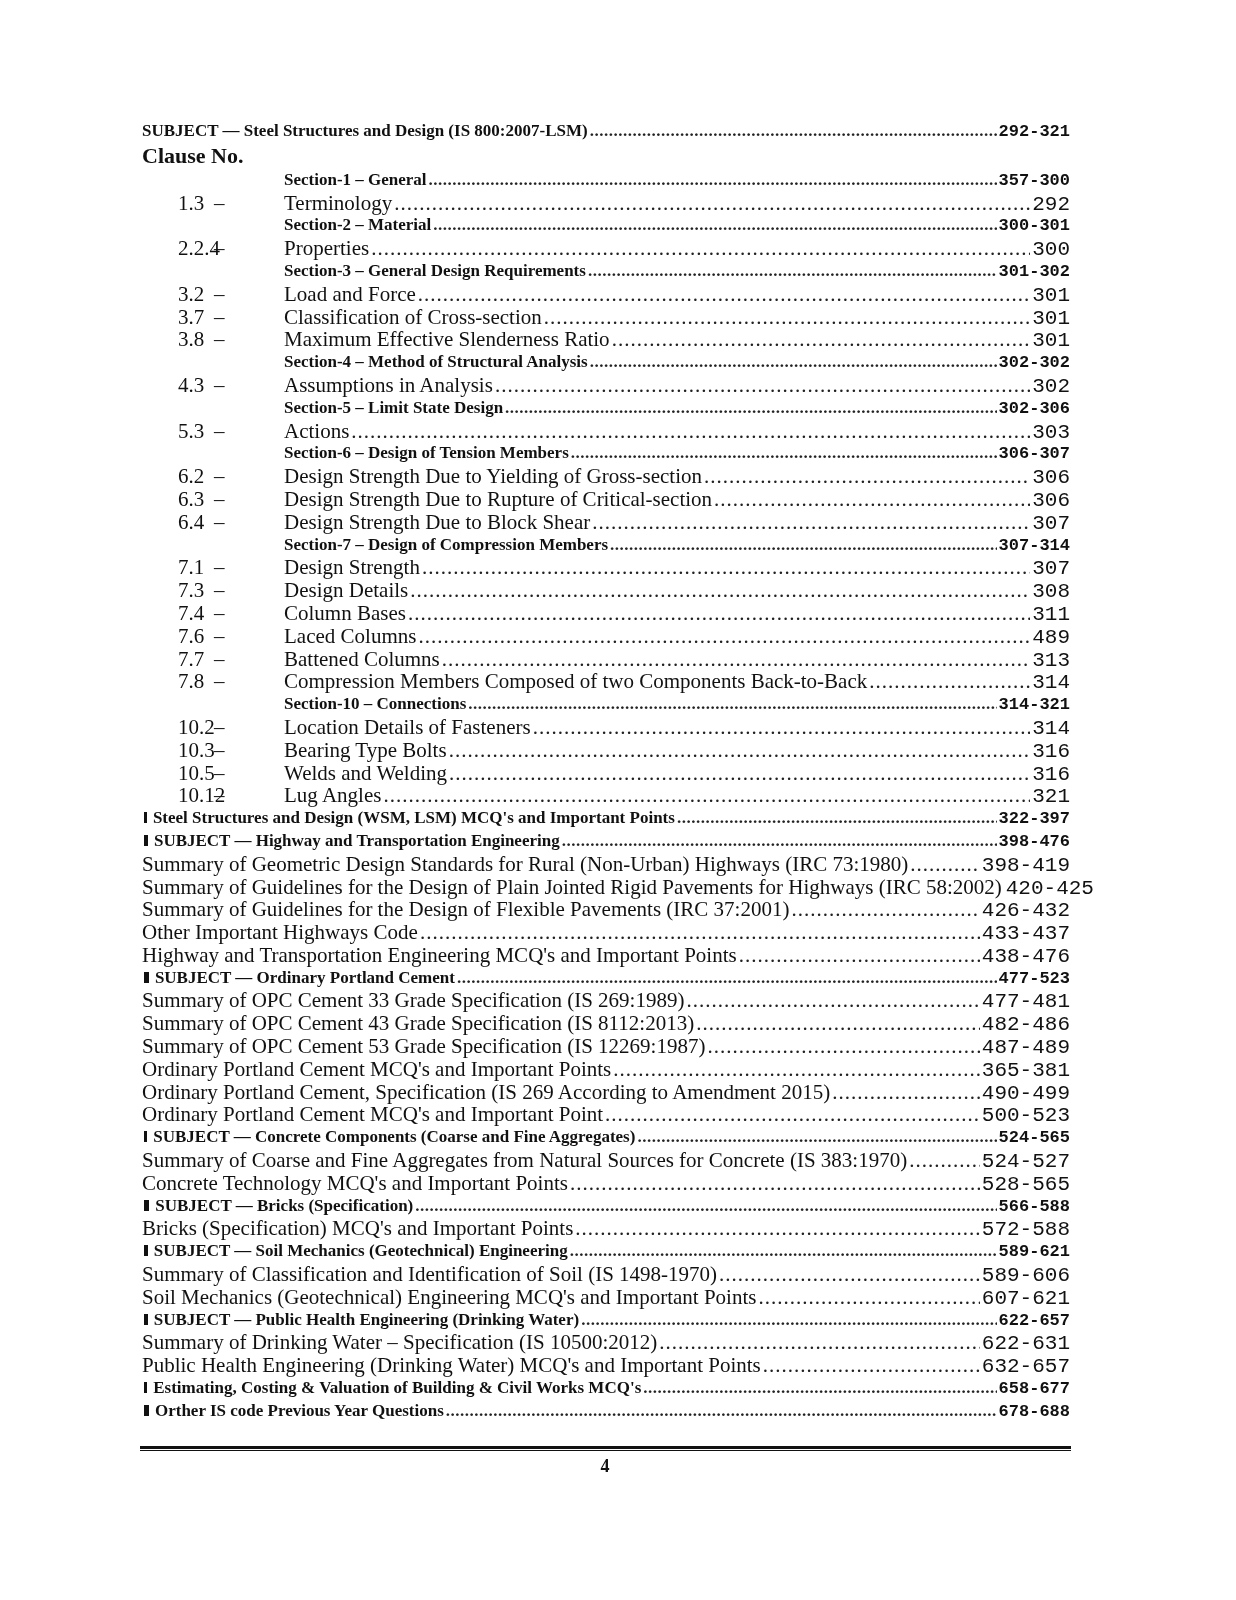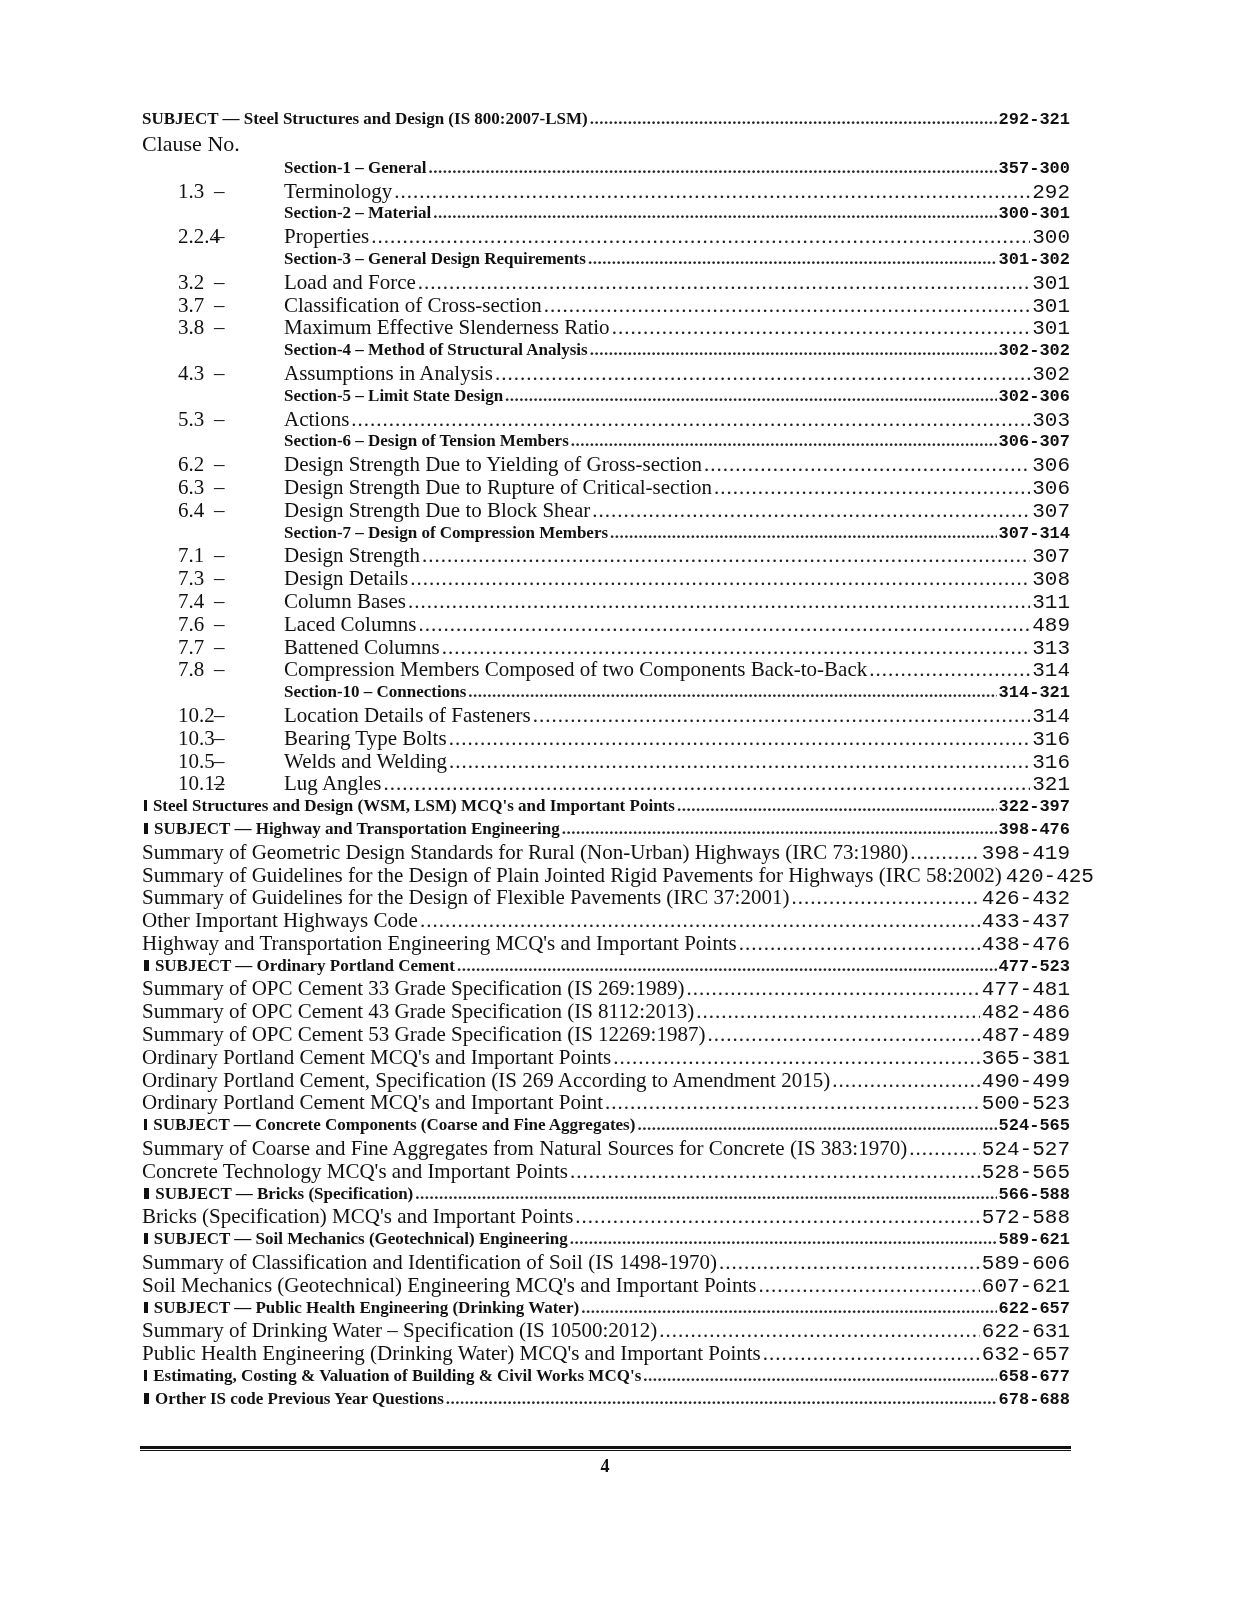--- a/index.html
+++ b/index.html
@@ -1,30 +1,30 @@
 <!DOCTYPE html>
 <html><head>
 <meta charset="utf-8">
 <style>
   html, body { margin: 0; padding: 0; background: #ffffff; }
   body { width: 1236px; height: 1600px; position: relative; overflow: hidden;
          font-family: "Liberation Serif", "DejaVu Serif", serif; color: #111; }
-  .page { position: absolute; left: 142px; top: 108px; width: 928px; }
+  .page { position: absolute; left: 142px; top: 120px; width: 928px; }
   .row { position: relative; display: flex; align-items: baseline; height: 22.8px; line-height: 22.8px;
          font-size: 21px; white-space: nowrap; }
   .row.bold { font-weight: bold; font-size: 17px; }
   .row .clause { width: 36px; padding-left: 36px; flex: none; }
   .row .dash { width: 70px; flex: none; }
   .row .title { flex: none; }
   .row .leader { flex: 1 1 auto; overflow: hidden; margin: 0 2px; font-weight: normal; letter-spacing: 1px; color: #222; }
   .row.bold .leader { font-weight: bold; letter-spacing: 0.5px; }
   .row .leader::before { content: "................................................................................................................................................................................................................................................................"; }
   .row .pages { flex: none; text-align: right; font-family: Liberation Mono, monospace; }
   .bullet { display: inline-block; width: 11px; height: 11px; background: #111; margin-right: 6px; margin-left: 2px; vertical-align: 1px; }
-  .clause-heading { font-size: 22px; font-weight: normal; height: 26px; line-height: 26px; }
+  .clause-heading { font-size: 22px; font-weight: bold; height: 26px; line-height: 26px; }
   .rule { position: absolute; left: 140px; top: 1446px; width: 931px; height: 3px; background: #111; }
   .rule2 { position: absolute; left: 140px; top: 1450px; width: 931px; height: 1px; background: #111; }
   .page-number { position: absolute; top: 1456px; left: 0; width: 1210px; text-align: center; font-weight: bold; font-size: 18px; }
 </style>
 </head>
 <body>
 
 <div class="page">
   <div class="row bold">
     <span class="title">SUBJECT — Steel Structures and Design (IS 800:2007-LSM)</span>

